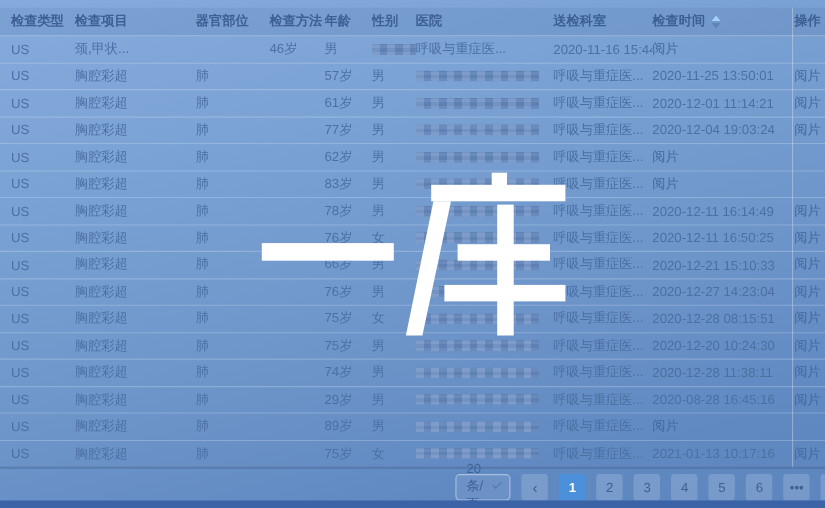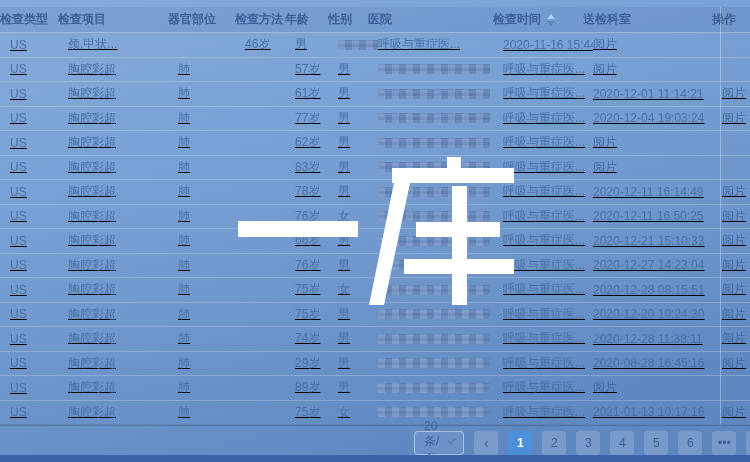--- a/index.html
+++ b/index.html
@@ -1,30 +1,30 @@
 <!DOCTYPE html>
 <html><head>
 <meta charset="utf-8">
 <style>
   html,body{margin:0;padding:0;}
   body{width:750px;height:462px;font-family:"Liberation Sans","DejaVu Sans",sans-serif;}
   .screen{position:relative;width:750px;height:462px;overflow:hidden;
     background:linear-gradient(165deg,#85abdc 0%,#7ba2d4 28%,#6e96ca 58%,#6089c2 85%,#5d86bf 100%);}
   
   .tbl-header{position:absolute;left:0;top:7px;width:750px;height:26px;box-sizing:border-box;
-    display:grid;grid-template-columns:58px 110px 67px 50px 43px 40px 125px 90px 129px 1fr;
+    padding-left:10px;display:grid;grid-template-columns:58px 110px 67px 50px 43px 40px 125px 90px 129px 1fr;
     align-items:center;background:rgba(55,90,145,0.12);
     border-bottom:1px solid rgba(255,255,255,0.30);
     color:#3d6094;font-size:12px;font-weight:bold;white-space:nowrap;}
   .hcell{display:flex;align-items:center;gap:4px;overflow:hidden;}
   .sort{display:inline-flex;flex-direction:column;gap:2px;margin-left:2px;}
   .sort i{display:block;width:0;height:0;border-left:4px solid transparent;border-right:4px solid transparent;}
   .sort .cu{border-bottom:5px solid #a6d0f6;}
   .sort .cd{border-top:5px solid #5d84b8;}
-  .tbl-body{position:absolute;left:0;top:33px;width:750px;text-decoration:underline;}
+  .tbl-body{position:absolute;left:0;top:33px;width:750px;}
   .row{display:grid;grid-template-columns:58px 110px 67px 50px 43px 40px 125px 90px 129px 1fr;
     box-sizing:border-box;padding-left:10px;height:24.5px;align-items:center;
     border-bottom:1px solid rgba(255,255,255,0.22);
     color:#4b70a4;font-size:12px;white-space:nowrap;}
   .cell{overflow:hidden;text-overflow:clip;}
   .blur{width:112px;height:10px;border-radius:1px;background:#6a8dc2;
     background-image:repeating-linear-gradient(90deg,rgba(255,255,255,0.09) 0 7px,rgba(20,40,80,0.08) 7px 14px),
                      repeating-linear-gradient(0deg,rgba(255,255,255,0.05) 0 3px,rgba(20,40,80,0.05) 3px 6px);}
   .link{color:#42699f;}
   .col-sep{position:absolute;left:720px;top:7px;width:1px;height:418px;background:rgba(255,255,255,0.30);}
@@ -70,30 +70,30 @@
       <div class="hcell">
         <span>年龄</span>
       </div>
       <div class="hcell">
         <span>性别</span>
       </div>
       <div class="hcell">
         <span>医院</span>
       </div>
       <div class="hcell">
+        <span>送检科室</span>
+      </div>
+      <div class="hcell">
         <span>检查时间</span>
         <span class="sort">
           <i class="cu"></i>
           <i class="cd"></i>
         </span>
       </div>
       <div class="hcell">
-        <span>送检科室</span>
-      </div>
-      <div class="hcell">
         <span>操作</span>
       </div>
     </div>
 
   <div class="tbl-body" id="tbody">
   <div class="row">
     <div class="cell">US</div>
     <div class="cell">颈,甲状...</div>
     <div class="cell"></div>
     <div class="cell">46岁</div>
@@ -110,20 +110,21 @@
     <div class="cell">US</div>
     <div class="cell">胸腔彩超</div>
     <div class="cell">肺</div>
     <div class="cell"></div>
     <div class="cell">57岁</div>
     <div class="cell">男</div>
     <div class="cell">
       <div class="blur"></div>
     </div>
     <div class="cell">呼吸与重症医...</div>
+    <div class="cell">2020-11-25 13:50:01</div>
     <div class="cell link">阅片</div>
   </div>
 
   <div class="row">
     <div class="cell">US</div>
     <div class="cell">胸腔彩超</div>
     <div class="cell">肺</div>
     <div class="cell"></div>
     <div class="cell">61岁</div>
     <div class="cell">男</div>

